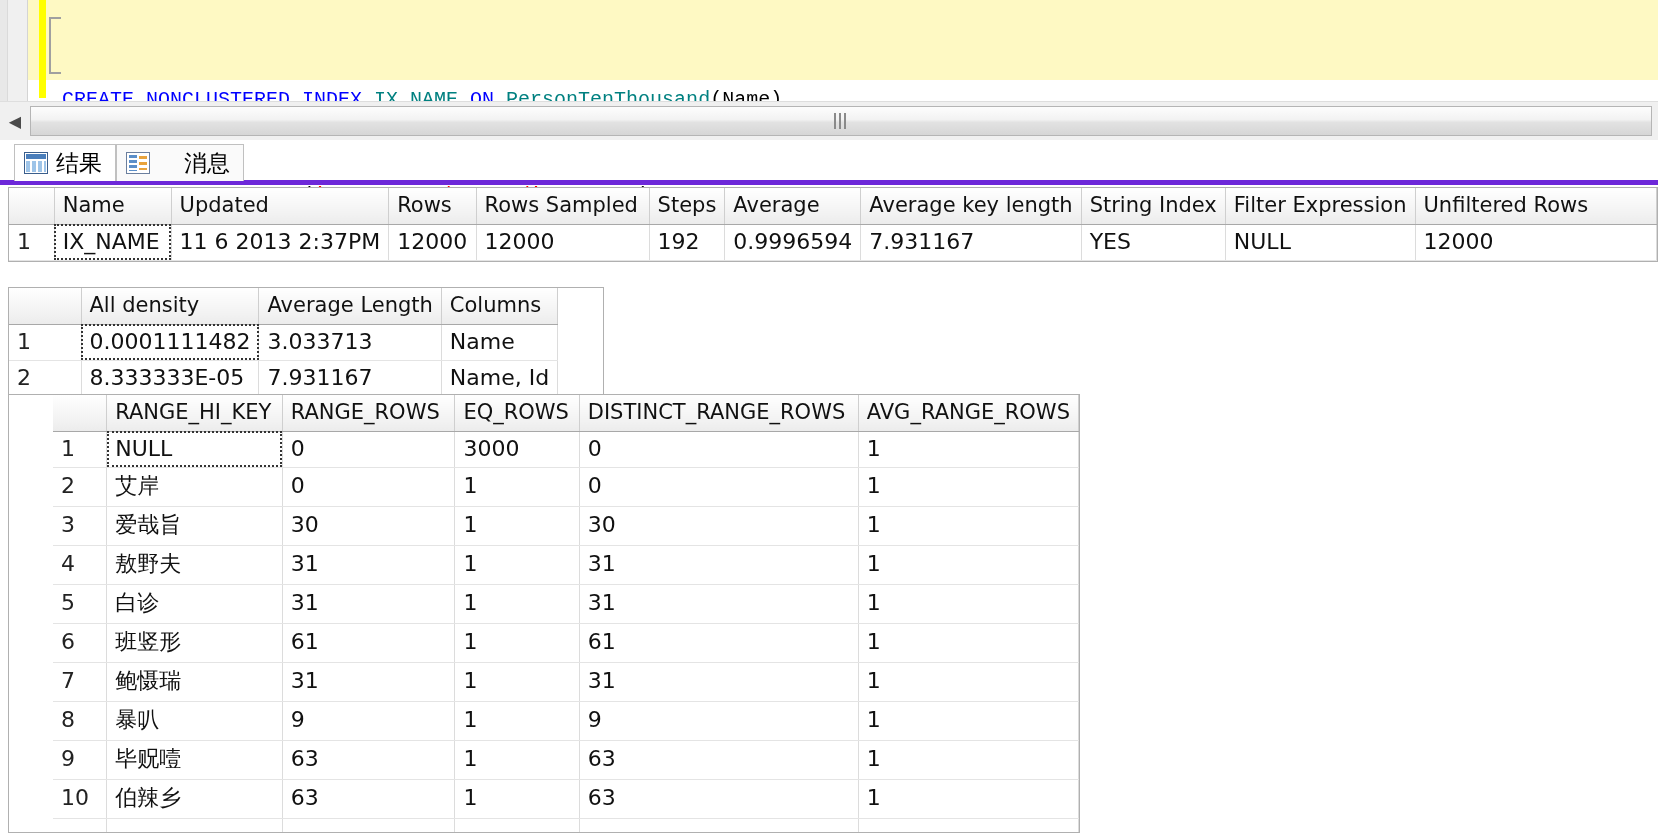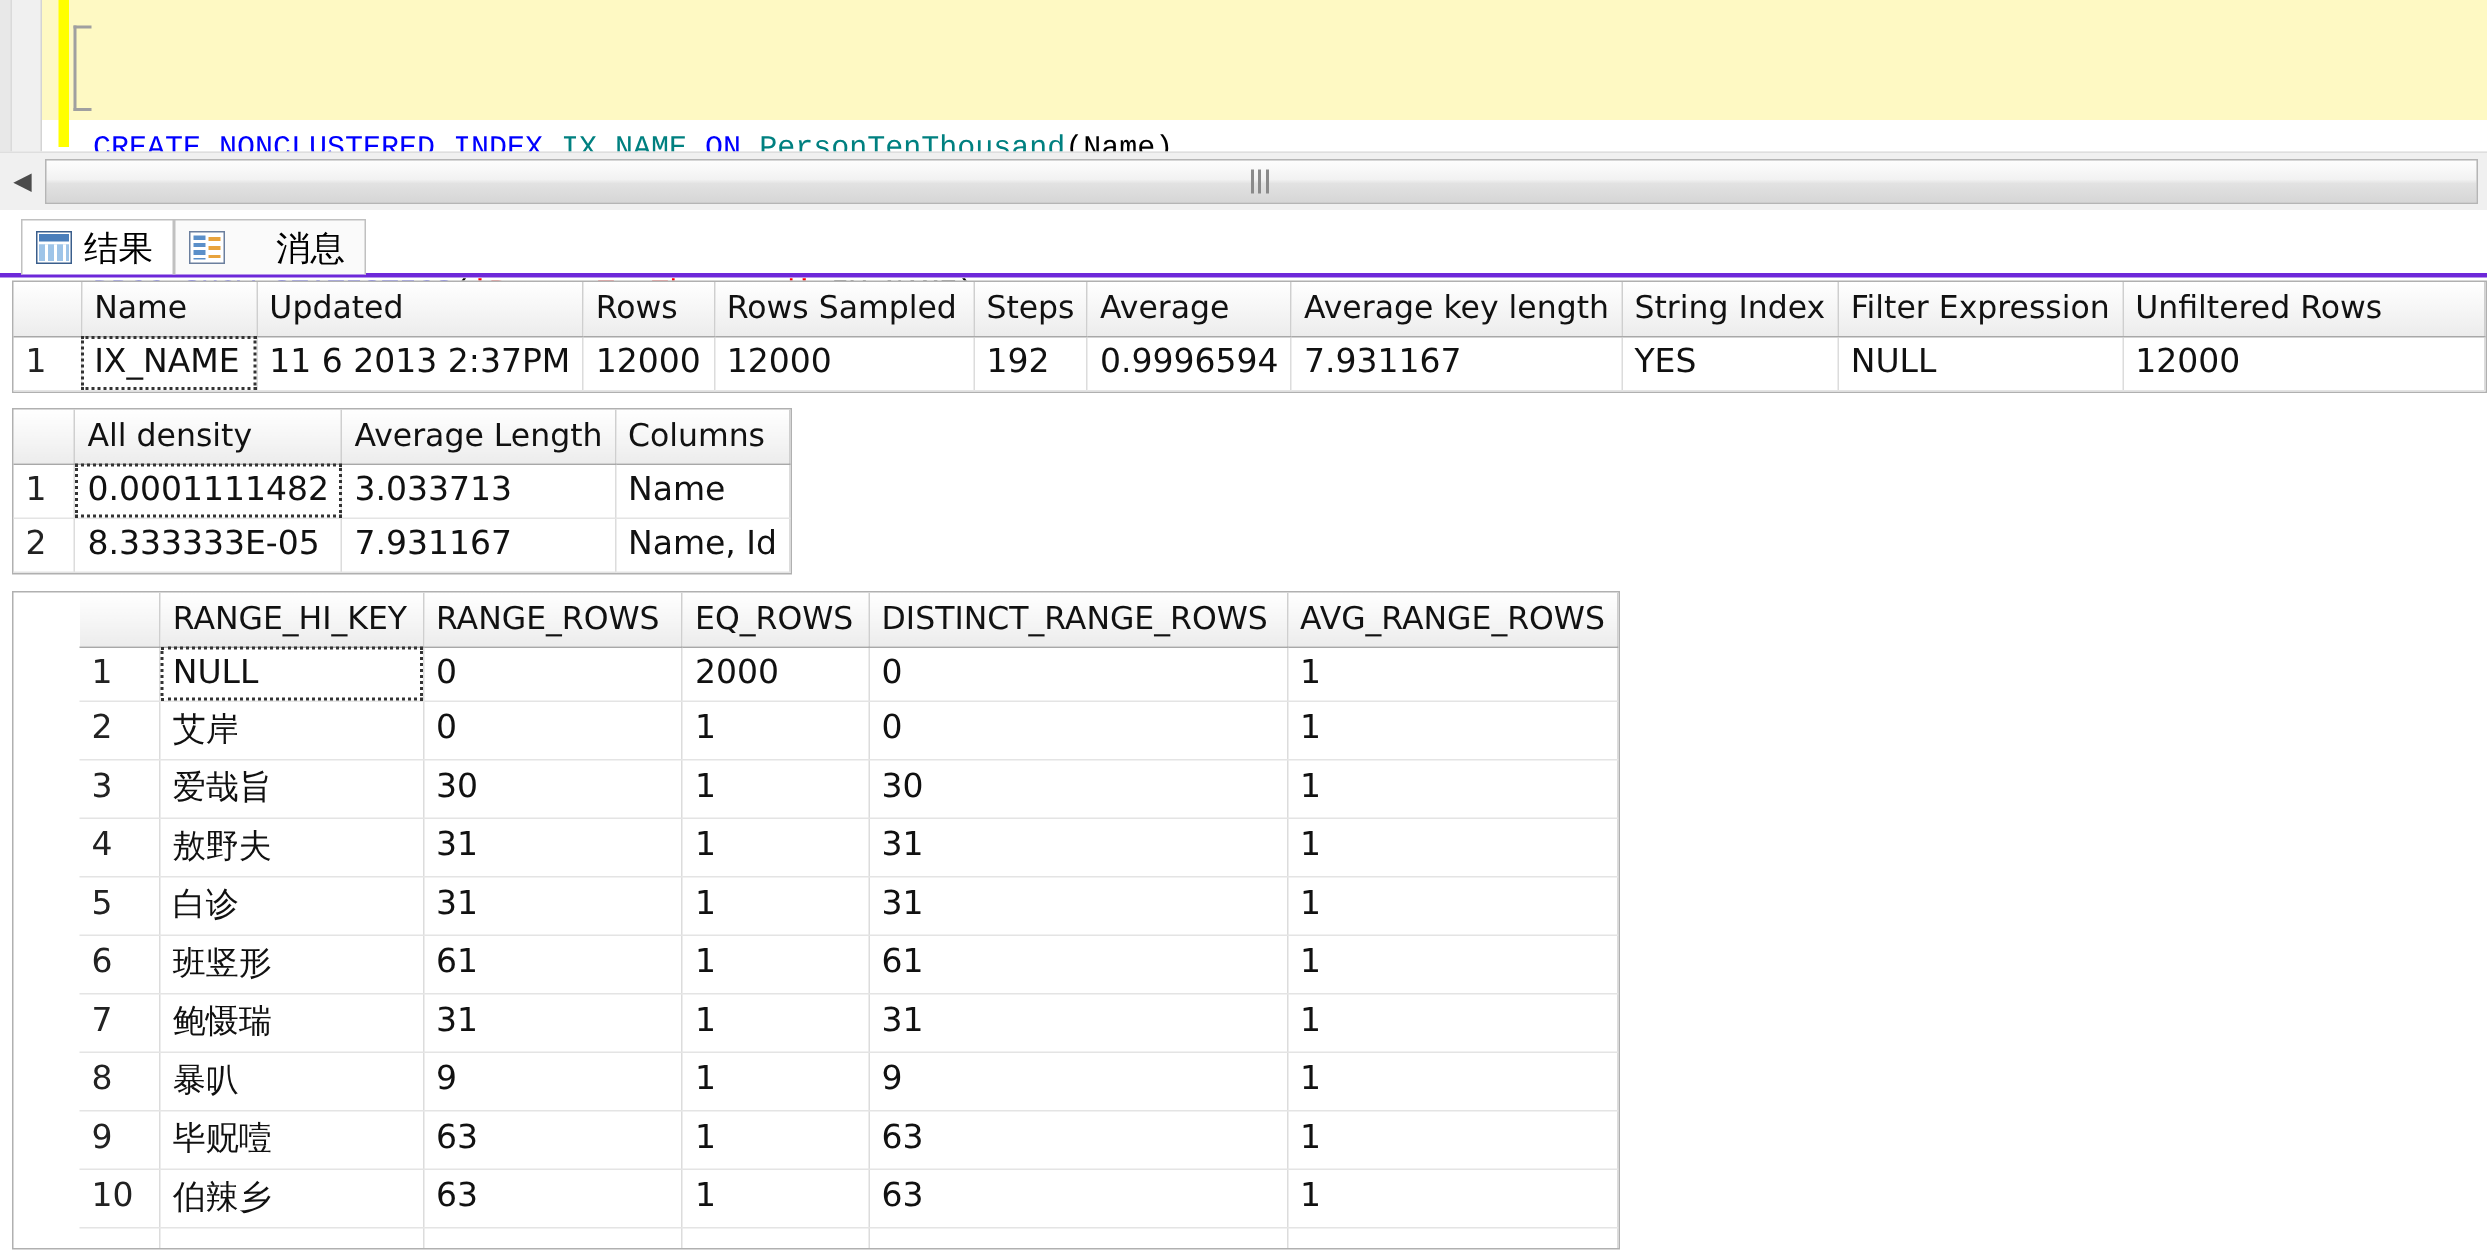--- a/index.html
+++ b/index.html
@@ -74,21 +74,21 @@
     transform: translate(-50%,-50%);
     width: 14px; height: 16px;
     background:
       repeating-linear-gradient(to right,#8a8a8a 0 2px, transparent 2px 5px);
   }
 
   
   #tabs {
     position: absolute; left: 0; top: 140px; width: 1658px; height: 45px;
     background: #ffffff;
-    border-bottom: 3px solid #6d28d9;
+    border-bottom: 5px solid #6d28d9;
     display: flex; align-items: flex-end;
     padding-left: 14px;
   }
   .tab {
     height: 37px; display: flex; align-items: center;
     padding: 0 13px 0 9px; gap: 8px;
     background: #ffffff;
     border: 1px solid #c0c0c0; border-bottom: none;
     font-size: 23px; color: #000;
     position: relative; top: 1px;
@@ -167,21 +167,21 @@
   th.rownum { border-bottom: 1px solid #a8a8a8; }
   td.sel {
     background: #dfe6ef;
     outline: 2px dotted #333;
     outline-offset: -2px;
   }
   td.highlight-yellow { background: #fdf7d4; }
   td.blank { border-right: 1px solid #e4e4e4; }
 
   #grid1 { top: 187px; width: 1650px; }
-  #grid2 { top: 272px; width: 520px; }
+  #grid2 { top: 287px; width: 596px; }
   #grid3 { top: 394px; width: 1072px; height: 439px; overflow: hidden; padding-left: 44px; }
 </style>
 </head>
 <body>
 
 <div id="editor">
   <div id="editor-selmargin"></div>
   <div id="change-bar"></div>
   <div id="outline-bracket"></div>
   <div id="code">
@@ -307,21 +307,21 @@
           <th>EQ_ROWS</th>
           <th>DISTINCT_RANGE_ROWS</th>
           <th>AVG_RANGE_ROWS</th>
         </tr>
       </thead>
       <tbody>
         <tr>
           <td class="rownum">1</td>
           <td class="sel">NULL</td>
           <td>0</td>
-          <td>2000</td>
+          <td>3000</td>
           <td>0</td>
           <td>1</td>
         </tr>
         <tr>
           <td class="rownum">2</td>
           <td>艾岸</td>
           <td>0</td>
           <td>1</td>
           <td>0</td>
           <td>1</td>

